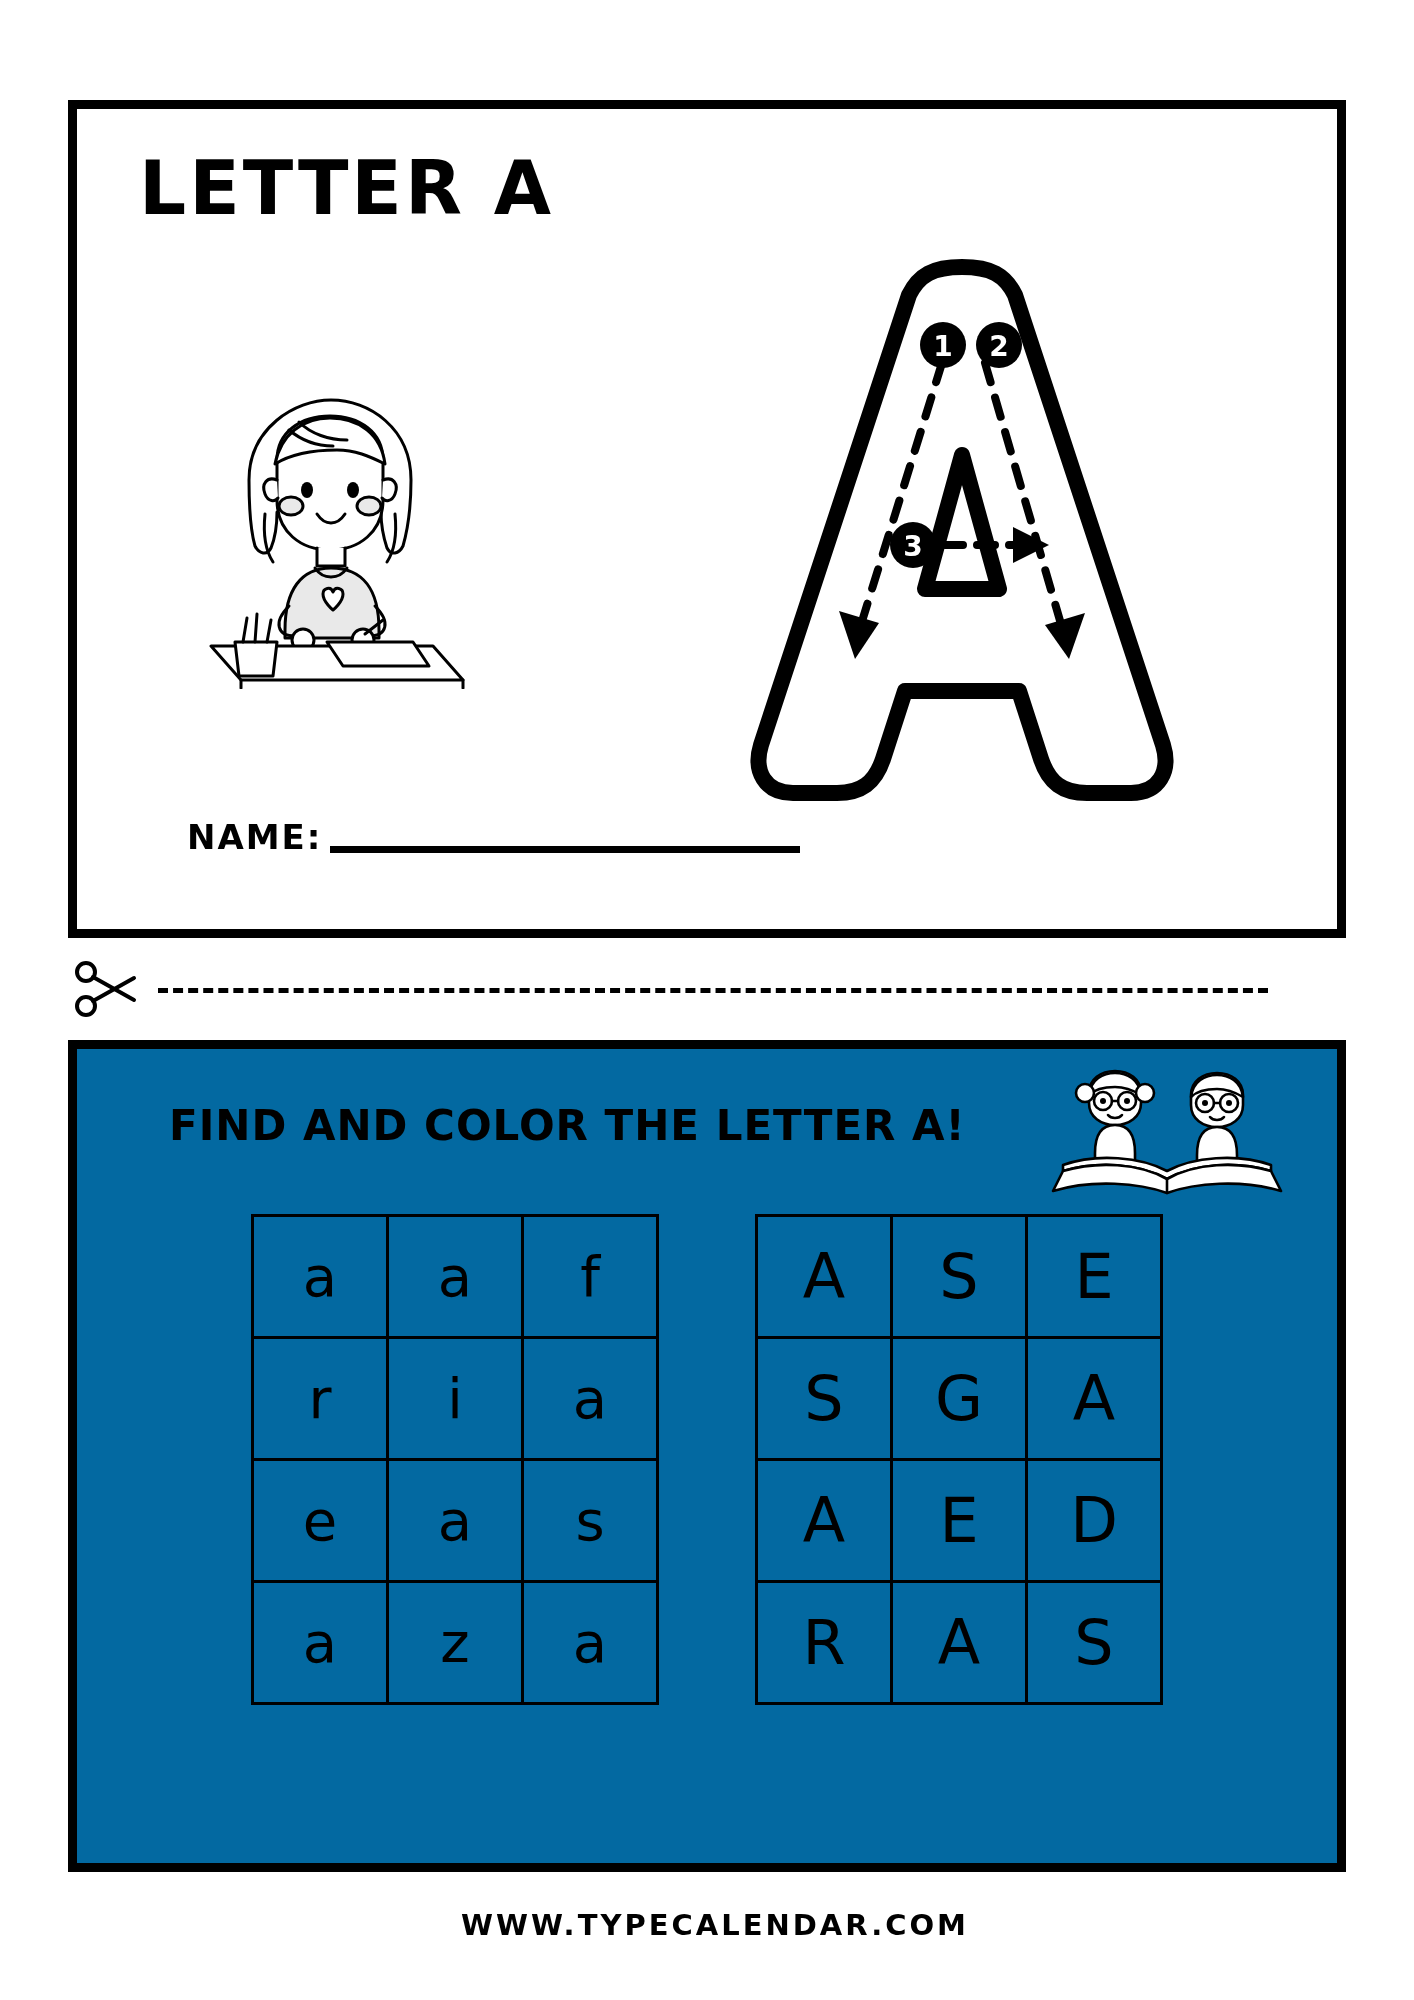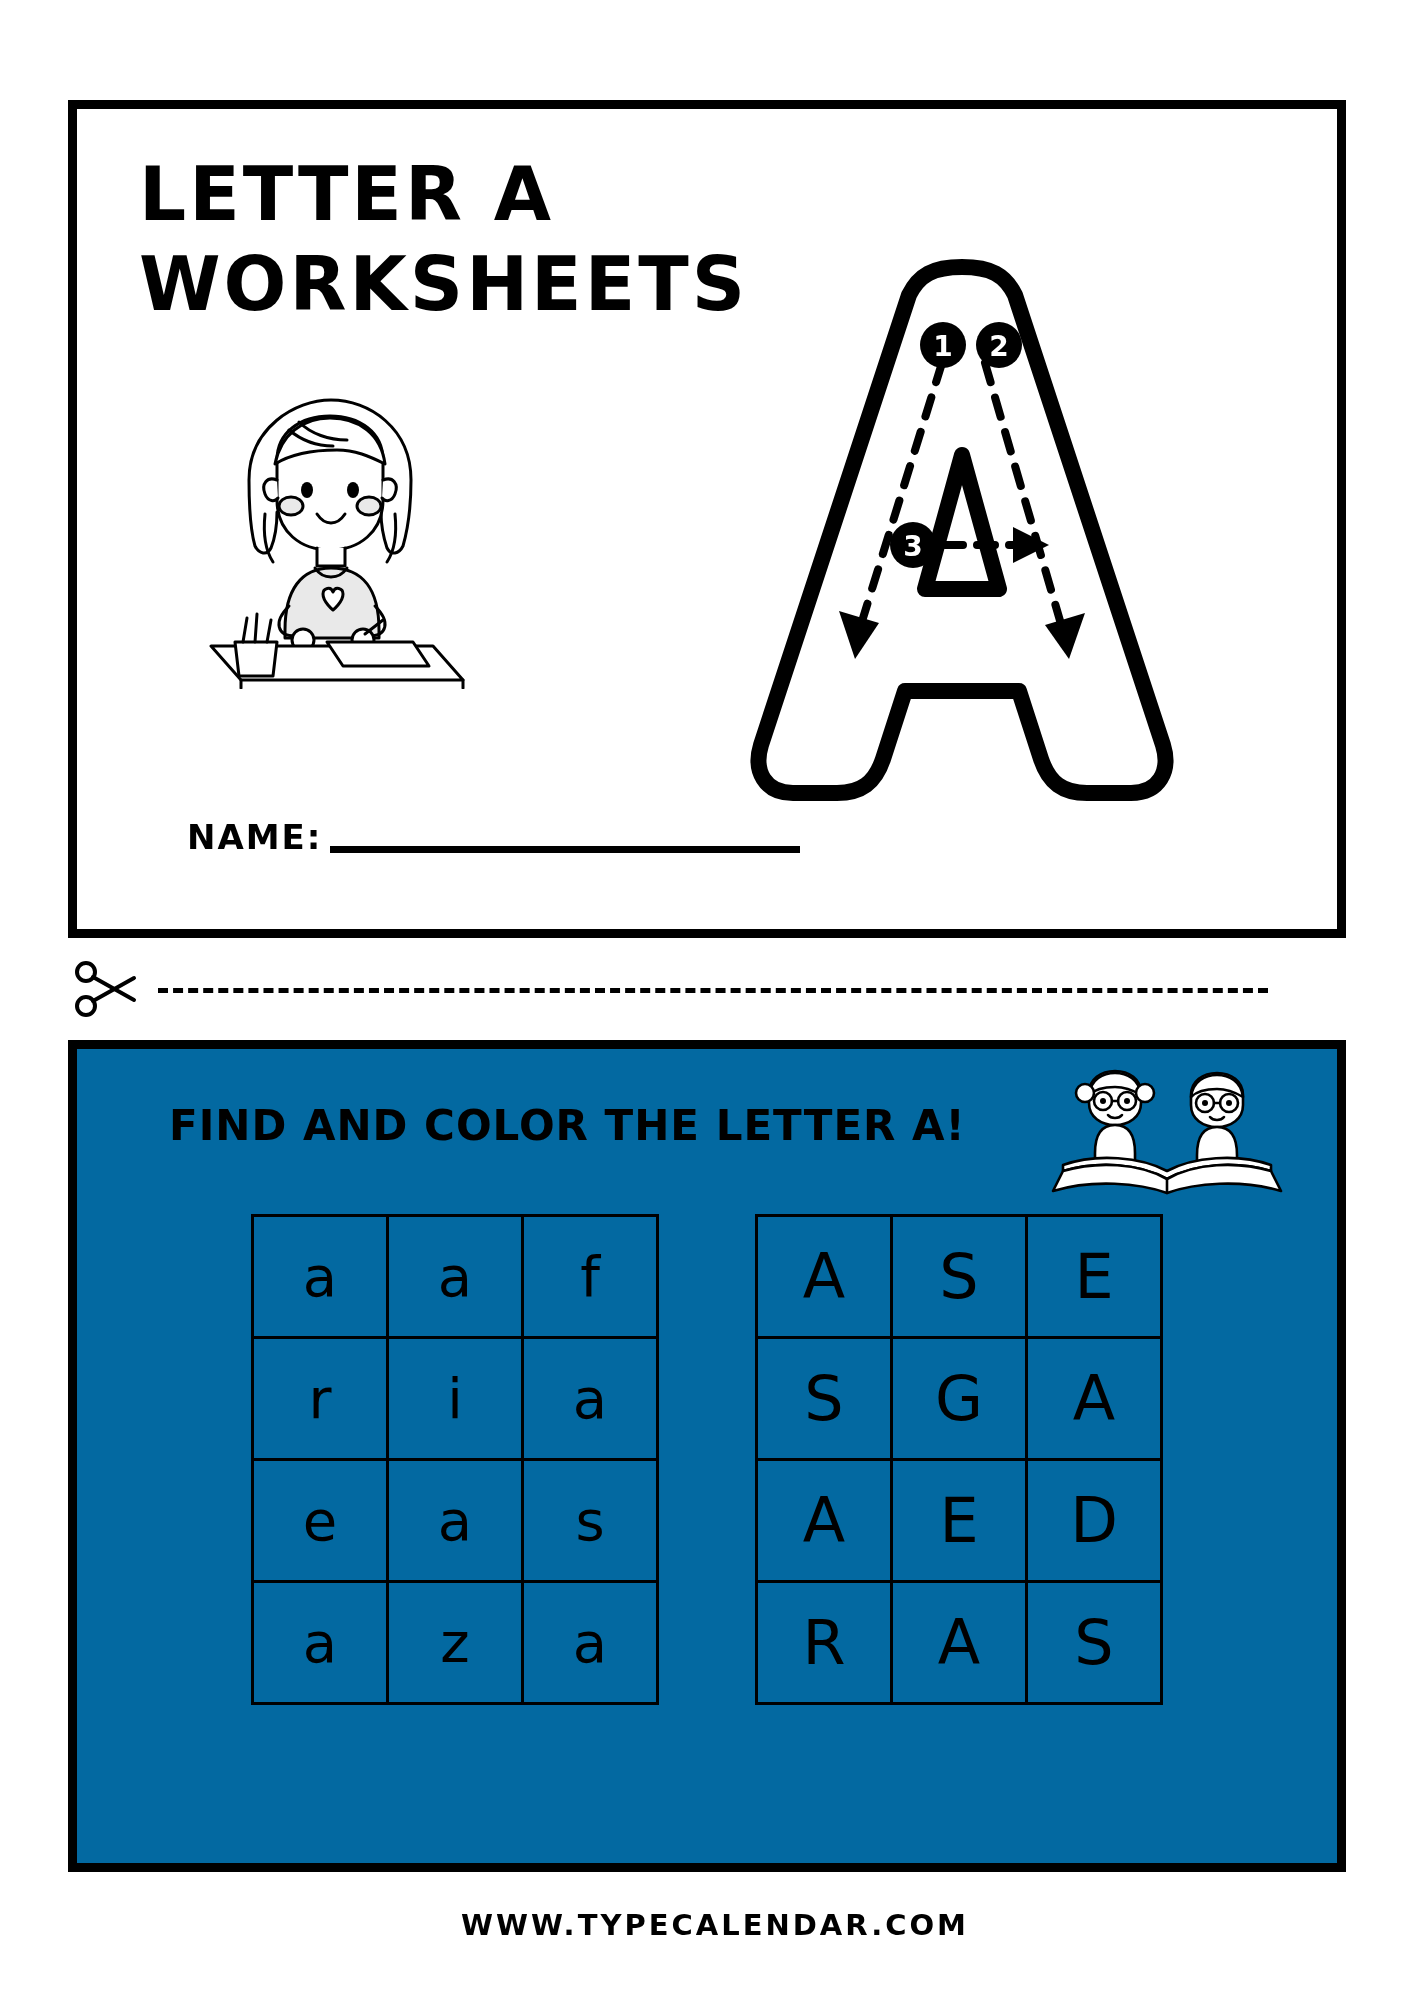--- a/index.html
+++ b/index.html
@@ -32,21 +32,21 @@
     width: 1278px;
     height: 838px;
     border: 9px solid #000;
     box-sizing: border-box;
     background: #fff;
   }
 
   .title {
     position: absolute;
     left: 62px;
-    top: 40px;
+    top: 34px;
     width: 720px;
     font-weight: 900;
     font-size: 74px;
     line-height: 1.22;
     letter-spacing: 3px;
     font-family: "DejaVu Sans", sans-serif;
   }
   .title-line { display: block; white-space: nowrap; }
 
   .name-row {
@@ -184,21 +184,20 @@
 </style>
 </head>
 <body>
 
 <div class="page">
 
   <div class="panel-top">
 
     <div class="title">
       <span class="title-line">LETTER A</span>
-      <span class="title-line">WORKSHEETS</span>
     </div>
 
     <svg class="girl-art" viewBox="0 0 300 305">
       <g fill="none" stroke="#000" stroke-width="3" stroke-linecap="round" stroke-linejoin="round">
 
         <path d="M72 96 C72 44 118 16 154 16 C192 16 234 44 234 96 C234 128 230 148 226 162 C222 170 214 172 210 164 C206 152 204 140 204 128 L100 128 C100 142 98 154 94 164 C90 172 82 170 78 162 C74 148 72 128 72 96 Z" fill="#fff"></path>
 
         <path d="M100 76 C100 48 124 32 153 32 C182 32 206 48 206 76 L206 116 C206 148 182 166 153 166 C124 166 100 148 100 116 Z" fill="#fff"></path>
 
         <path d="M98 80 C104 50 126 34 153 34 C182 34 204 50 208 80 C192 72 178 66 160 66 C138 66 114 70 98 80 Z" fill="#fff"></path>

